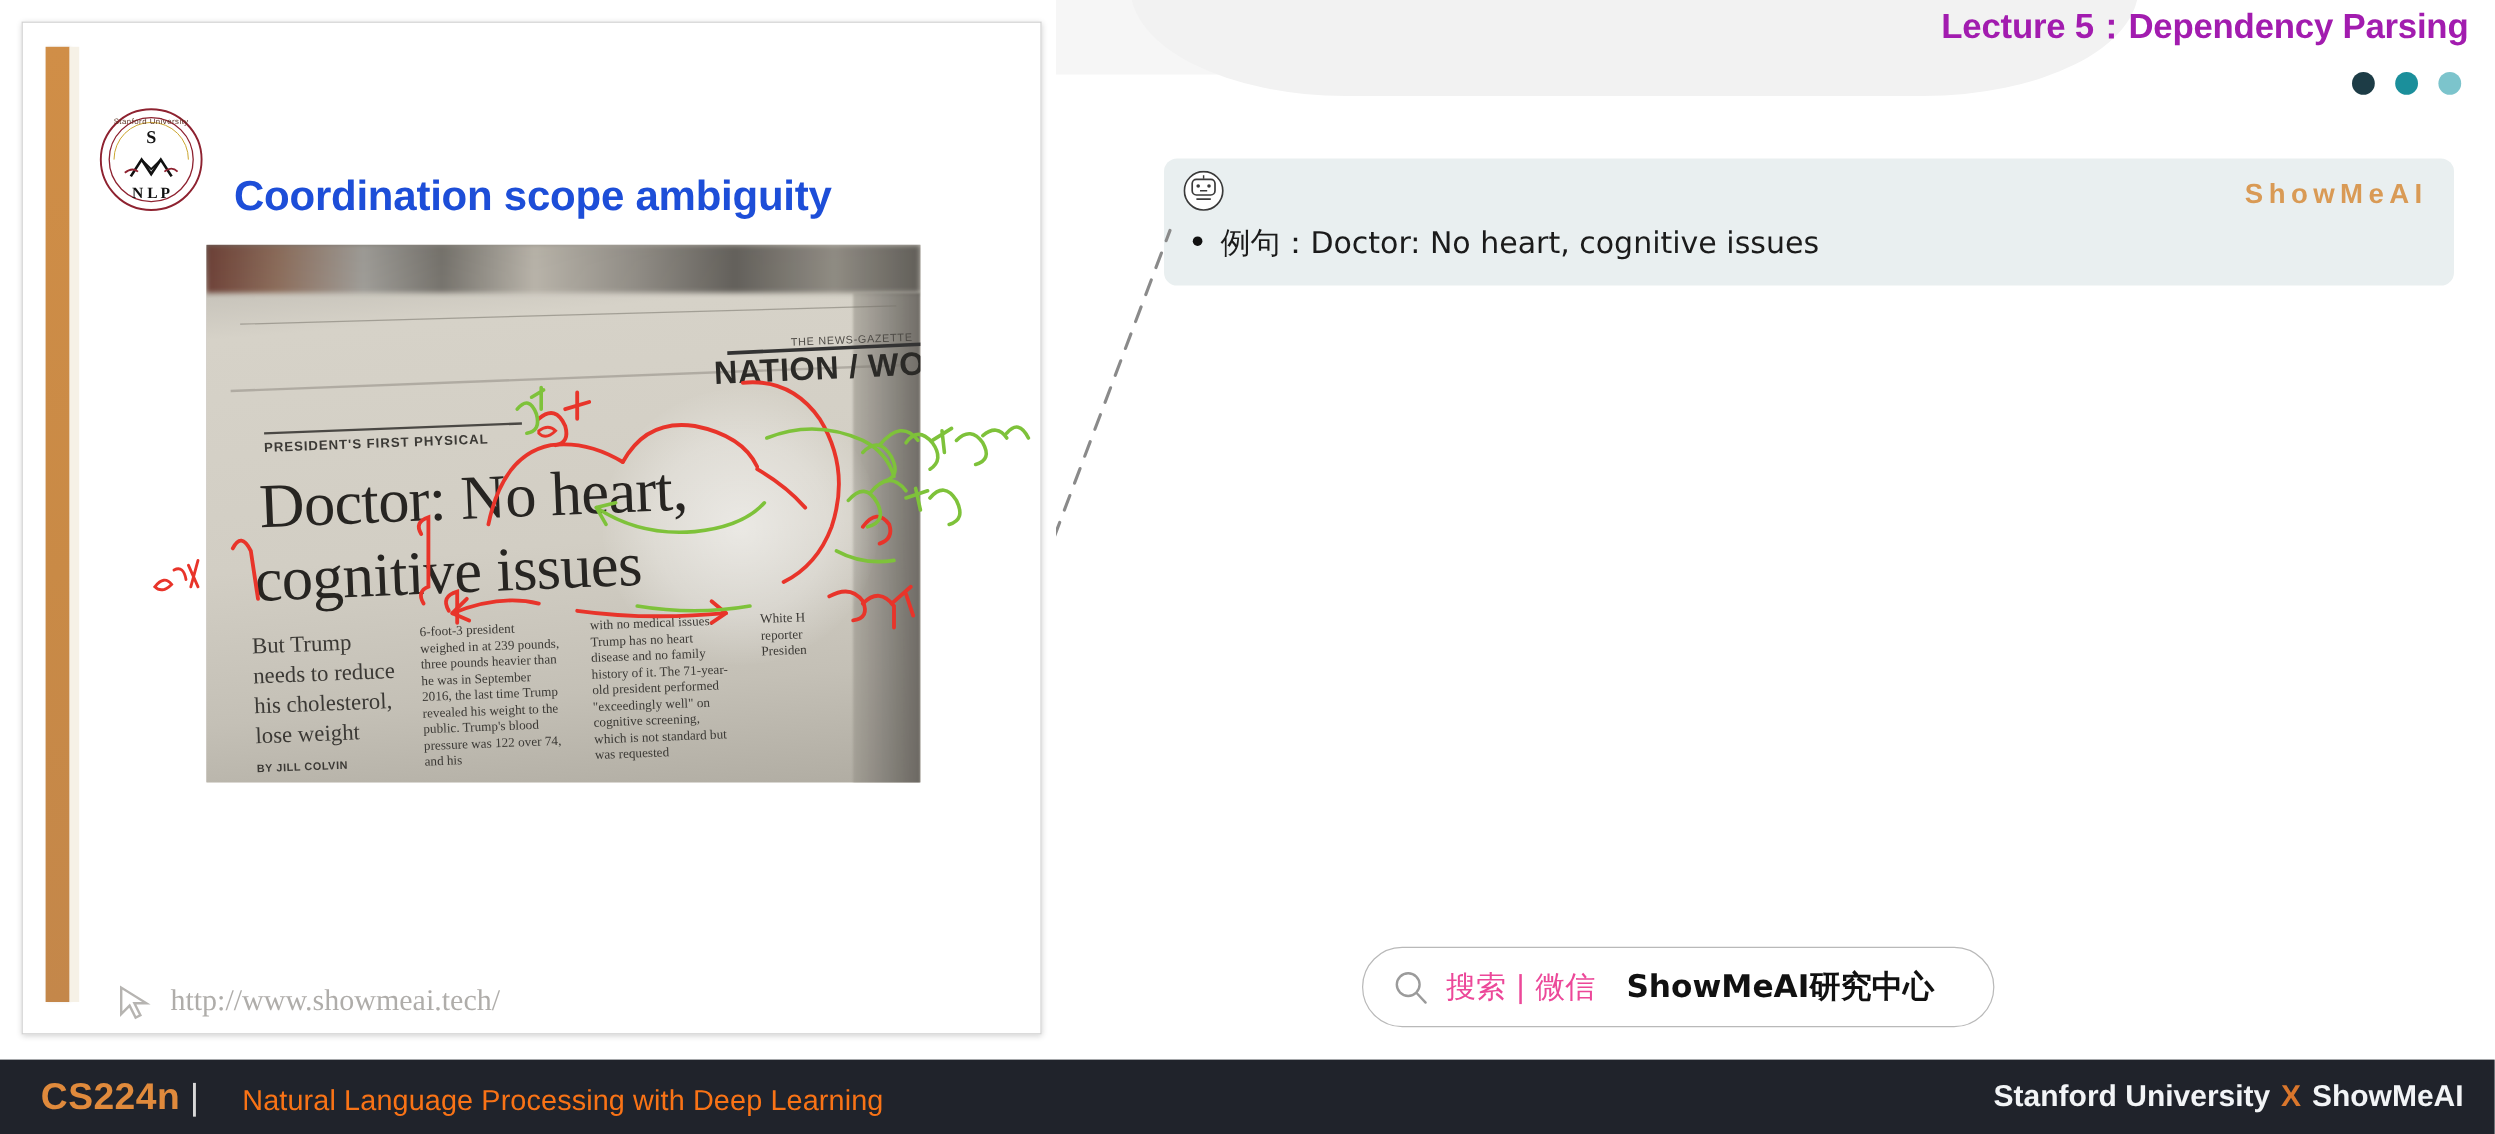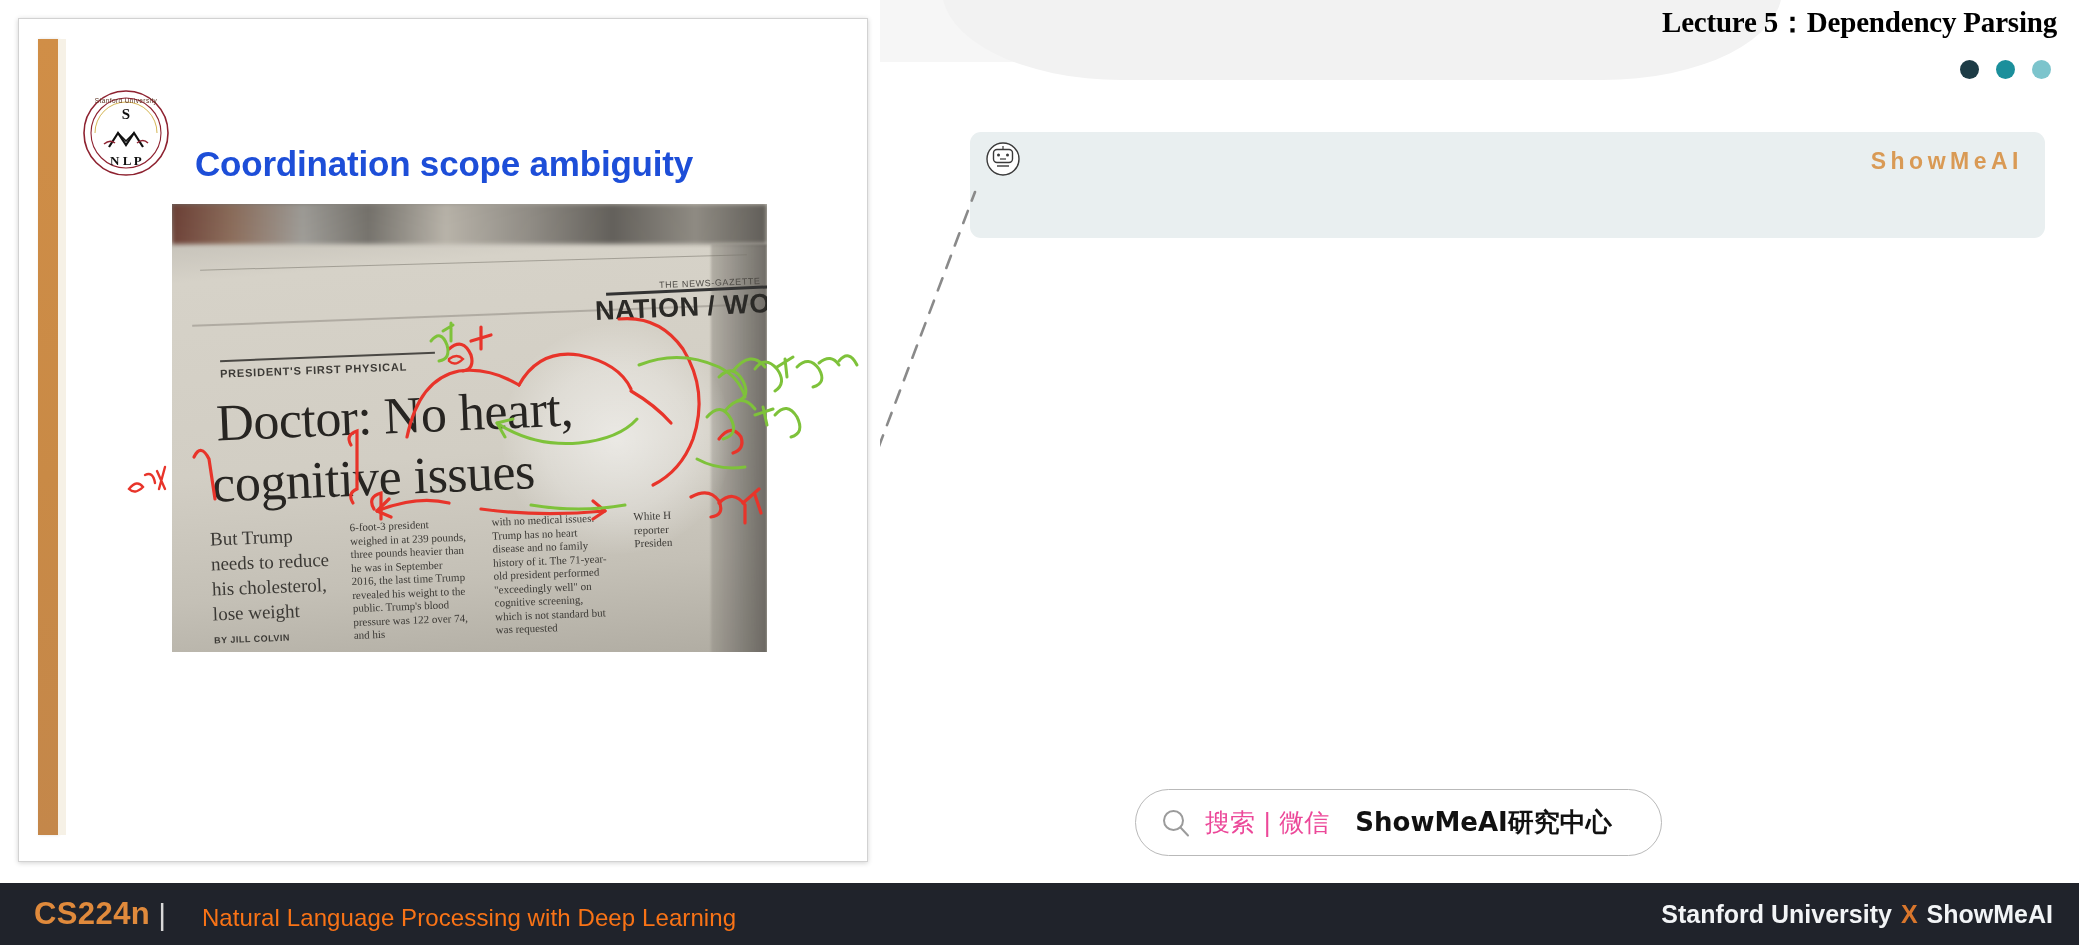--- a/index.html
+++ b/index.html
@@ -159,23 +159,22 @@
     position:absolute;left:62px;top:-60px;width:840px;height:140px;
     background:#f2f2f2;border-radius:0 0 180px 180px/0 0 90px 90px;
   }
   .head-swoosh2{
     position:absolute;left:0px;top:-88px;width:700px;height:150px;
     background:#f6f6f6;border-radius:0 0 250px 0;
   }
 
   .lecture-title{
     position:absolute;right:22px;top:3px;
-    font-size:29px;font-weight:bold;color:#000000;white-space:nowrap;
+    font-size:29px;font-weight:bold;color:#a21caf;white-space:nowrap;
     letter-spacing:-.2px;
-    font-family:Liberation Serif, serif;
   }
 
   .dots{position:absolute;right:28px;top:60px;display:flex;gap:17px;align-items:center;}
   .dot{width:19px;height:19px;border-radius:50%;}
 
   .h-wrap{position:absolute;left:85px;top:56px;display:flex;align-items:center;}
   .h-icon{position:relative;width:66px;height:50px;margin-right:16px;}
   .h-title{
     font-size:29px;font-weight:bold;color:#168a8e;letter-spacing:1.5px;
     font-family:"DejaVu Sans","Liberation Sans",sans-serif;
@@ -315,20 +314,26 @@
         <path d="M478 404 l16 -4 M478 404 l8 14"></path>
         <path d="M512 486 Q560 494 606 486"></path>
         <path d="M688 398 q14 -16 24 2 q8 16 -8 20"></path>
         <path d="M706 392 q16 -20 30 -2"></path>
         <path d="M736 396 l18 -6 M744 388 l4 18"></path>
         <path d="M756 396 q12 -14 22 2 q8 16 -6 20"></path>
         <path d="M678 440 Q700 452 726 448"></path>
       </g>
     </svg>
 
+    <div class="watermark">
+      <svg width="36" height="32" viewBox="0 0 36 32">
+        <path d="M4 4 L4 26 L11 19 L16 29 L20 27 L15 17 L25 17 Z" fill="none" stroke="rgba(110,105,100,.5)" stroke-width="2"></path>
+      </svg>
+      <span>http://www.showmeai.tech/</span>
+    </div>
   </div>
 
   <div class="right-panel">
 
     <div class="head-swoosh2"></div>
     <div class="head-swoosh"></div>
 
     <div class="lecture-title">Lecture 5：Dependency Parsing</div>
 
     <div class="dots">
@@ -344,20 +349,24 @@
           <circle cx="17" cy="17" r="16" fill="#ffffff" stroke="#3a3a3a" stroke-width="1.4"></circle>
           <rect x="7.5" y="7.5" width="19" height="13" rx="3.5" fill="none" stroke="#3a3a3a" stroke-width="1.4"></rect>
           <circle cx="12.5" cy="13" r="1.5" fill="#3a3a3a"></circle>
           <circle cx="21.5" cy="13" r="1.5" fill="#3a3a3a"></circle>
           <line x1="14" y1="17" x2="20" y2="17" stroke="#3a3a3a" stroke-width="1.2"></line>
           <line x1="11" y1="24" x2="23" y2="24" stroke="#3a3a3a" stroke-width="1.4"></line>
           <line x1="17" y1="4" x2="17" y2="7" stroke="#3a3a3a" stroke-width="1.2"></line>
         </svg>
       </div>
       <div class="card-brand">ShowMeAI</div>
+      <div class="bullet-row">
+        <span class="bullet-dot"></span>
+        <span class="bullet-text">例句：Doctor:  No heart, cognitive issues</span>
+      </div>
     </div>
 
     <svg class="connector">
       <line x1="-10" y1="470" x2="95" y2="192" stroke="#8a8a8a" stroke-width="2.6" stroke-dasharray="13 11" stroke-linecap="round"></line>
     </svg>
 
     <div class="search-pill">
       <svg class="search-icon" width="32" height="32" viewBox="0 0 32 32">
         <circle cx="13.5" cy="13.5" r="9.5" fill="none" stroke="#9b9b9b" stroke-width="2"></circle>
         <line x1="20.5" y1="20.5" x2="28" y2="28.5" stroke="#9b9b9b" stroke-width="2" stroke-linecap="round"></line>

